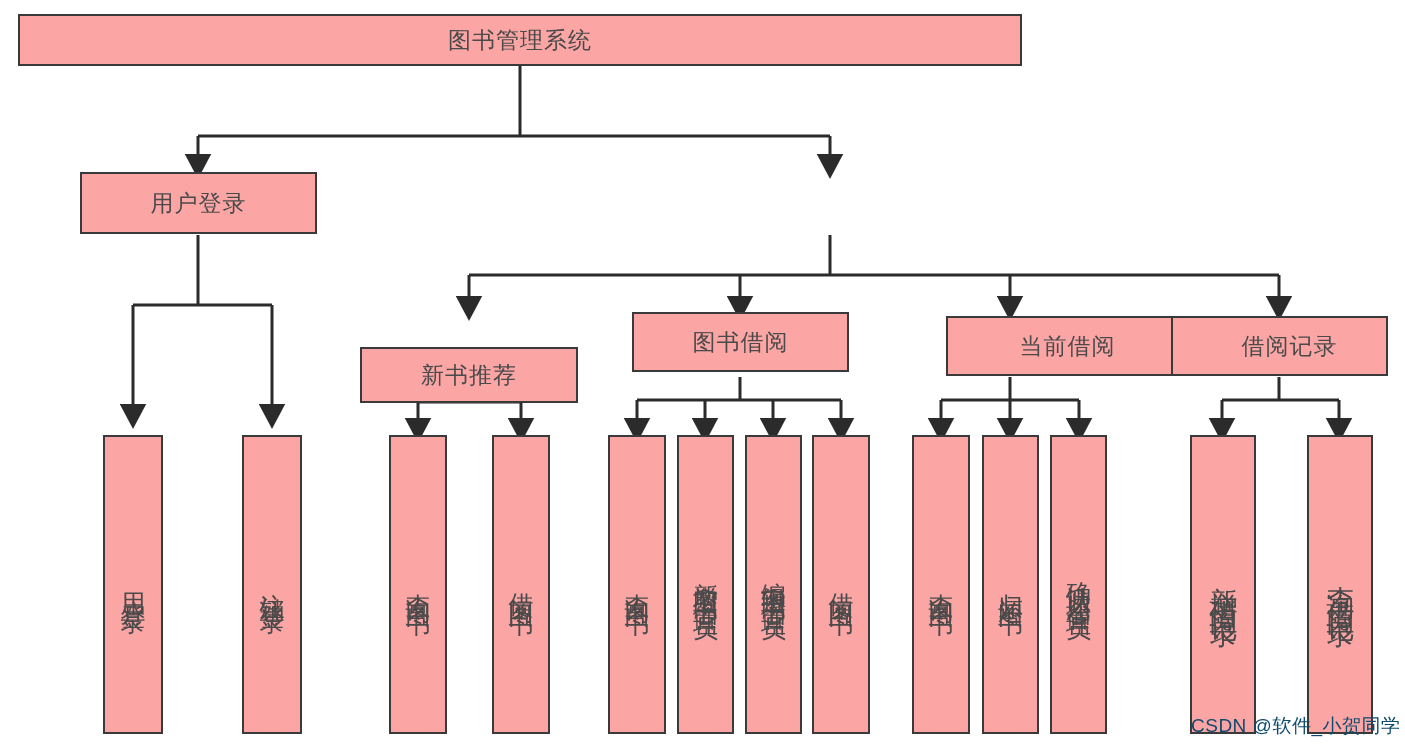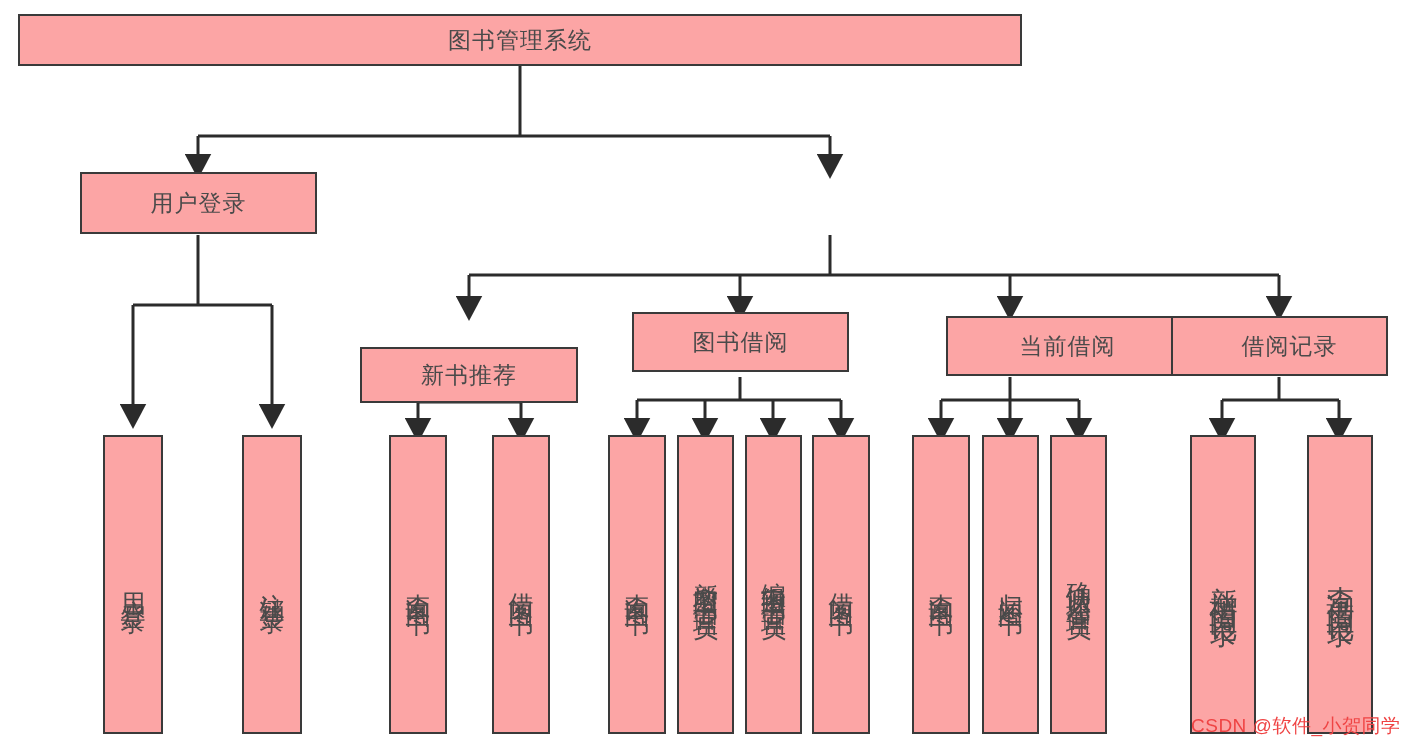--- a/index.html
+++ b/index.html
@@ -36,21 +36,21 @@
     letter-spacing:6px;
     line-height:1;
     padding:6px 0;
   }
   .node.v.tall{ font-size:25px; letter-spacing:5px; }
   .node.v.big{ font-size:28px; letter-spacing:7px; }
   #watermark{
     position:absolute;
     left:1191px;top:713px;
     font-size:19px;
-    color:#ef4444;
+    color:#0c4a6e;
     white-space:nowrap;
     letter-spacing:0.5px;
   }
 </style>
 </head>
 <body>
 
 <div id="diagram">
 
   <svg id="wires" viewBox="0 0 1405 747" xmlns="http://www.w3.org/2000/svg">

